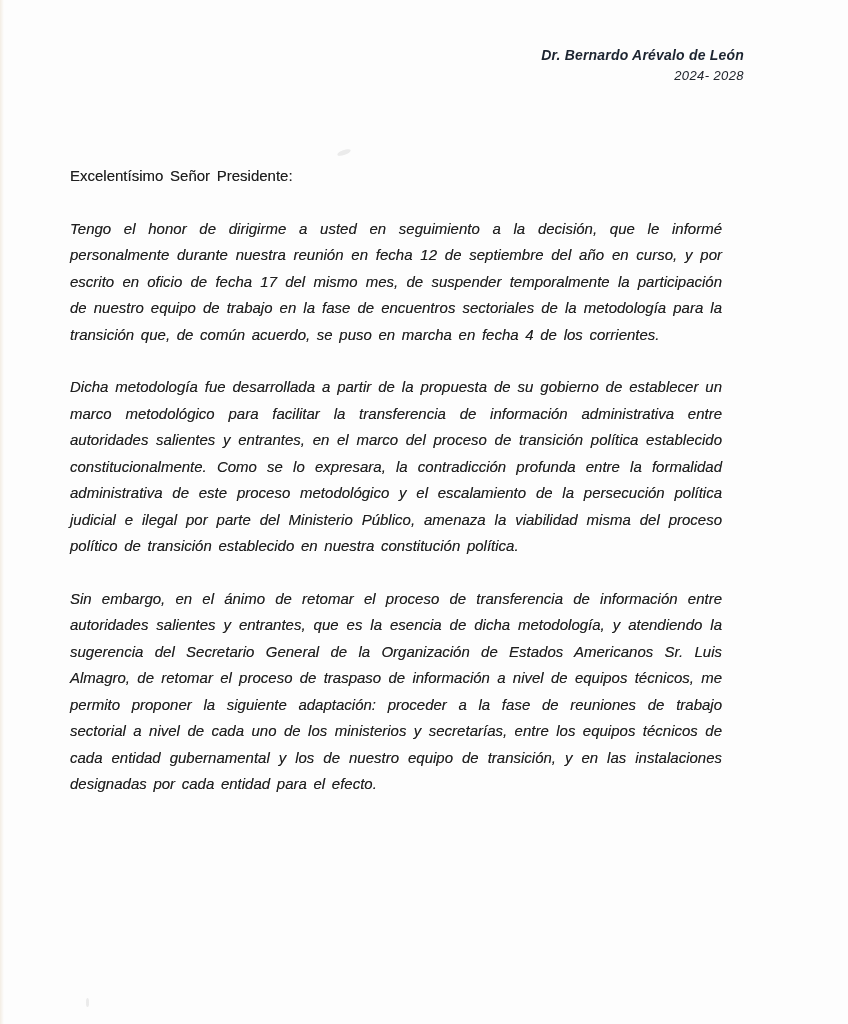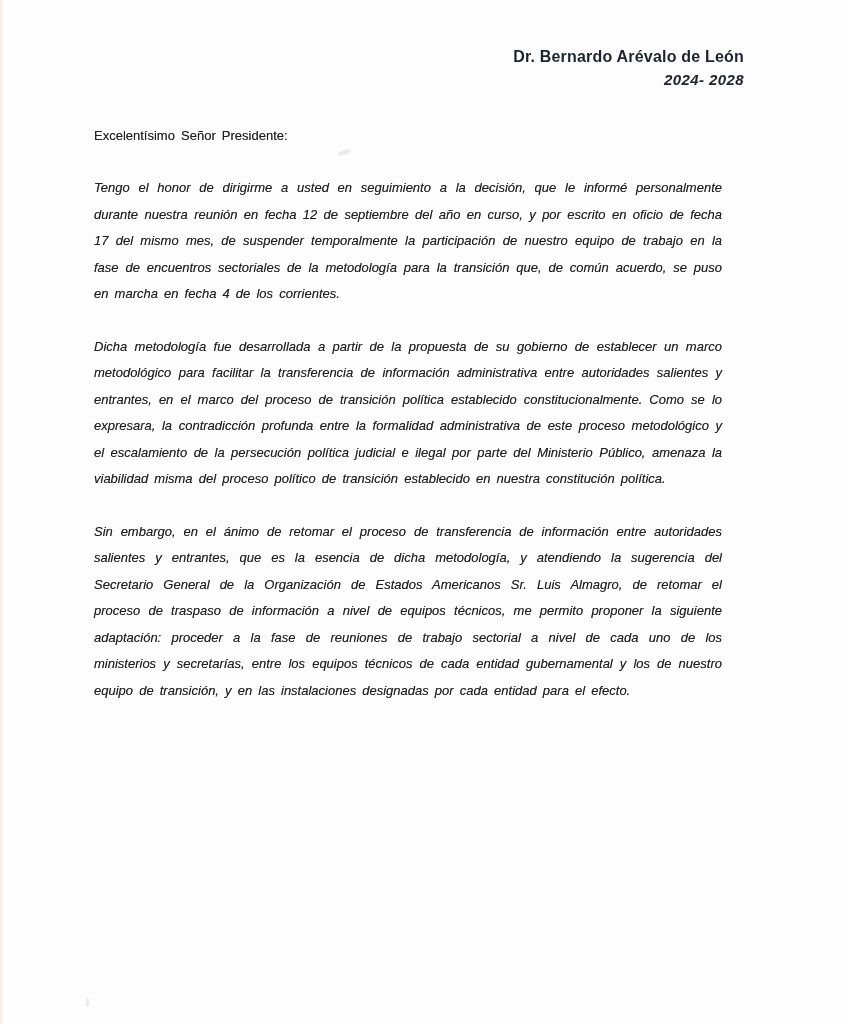--- a/index.html
+++ b/index.html
@@ -17,38 +17,39 @@
     overflow: hidden;
     box-sizing: border-box;
   }
   .letterhead {
     padding-top: 46px;
     padding-right: 104px;
     text-align: right;
     line-height: 1.38;
   }
   .recipient-name, .recipient-title {
-    font-size: 16px;
+    font-size: 14px;
     font-weight: bold;
     color: #1c2430;
     letter-spacing: 0.2px;
+    font-style: italic;
   }
   .term-years {
-    font-size: 15px;
-    font-weight: bold;
+    font-size: 13px;
+    font-weight: normal;
     font-style: italic;
     color: #20242c;
     margin-top: 2px;
     letter-spacing: 0.4px;
   }
   .letter-body {
-    padding-left: 94px;
+    padding-left: 70px;
     padding-right: 126px;
-    margin-top: 32px;
-    font-size: 13px;
+    margin-top: 78px;
+    font-size: 15px;
     line-height: 26.5px;
     word-spacing: 2.5px;
     text-shadow: 0 0 0.6px rgba(30,30,30,0.55);
   }
   .salutation {
     margin: 0 0 26px 0;
   }
   .letter-body p.para {
     margin: 0 0 26px 0;
     text-align: justify;

